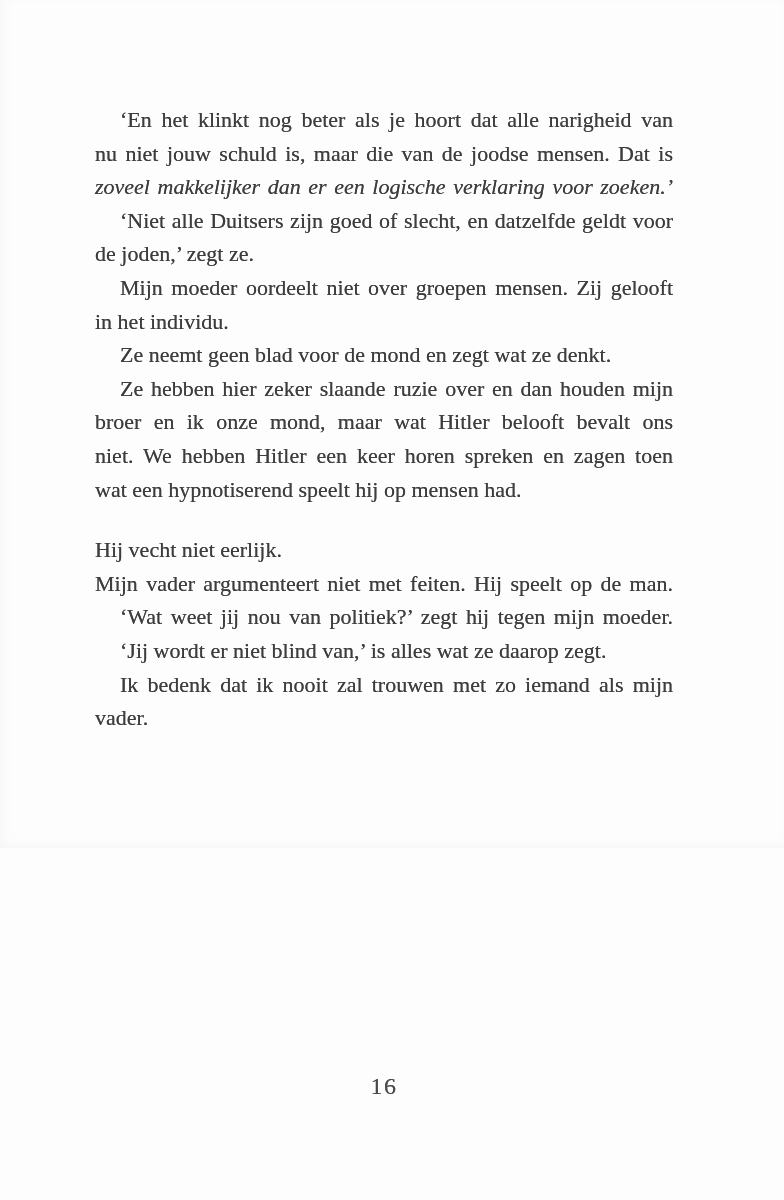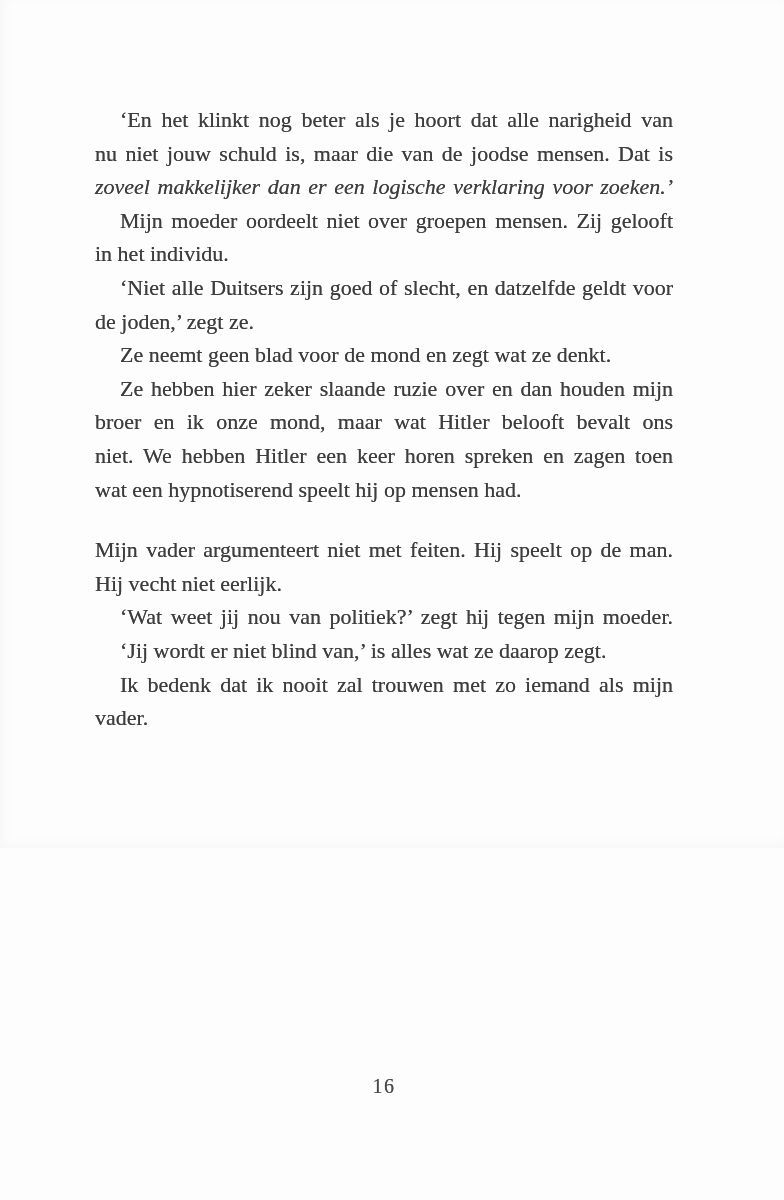--- a/index.html
+++ b/index.html
@@ -43,57 +43,57 @@
   .line.last { text-align-last: left; }
   .line.justify-last { text-align-last: justify; font-style: italic; }
   .line.indent { text-indent: 25px; }
   .page-number {
     position: absolute;
     left: 95px;
     top: 1070px;
     width: 578px;
     text-align: center;
     color: var(--pagenum-ink);
-    font-size: 20px;
+    font-size: 24px;
     line-height: 33px;
     letter-spacing: 1.5px;
     font-variant-numeric: oldstyle-nums;
     text-shadow: 0 0 0.6px rgba(74,74,74,0.8);
   }
 </style>
 </head>
 <body>
 
 <div class="page">
   <div class="text-block" id="text-block">
       <div class="paragraph">
         <div class="line indent">‘En het klinkt nog beter als je hoort dat alle narigheid van</div>
         <div class="line">nu niet jouw schuld is, maar die van de joodse mensen. Dat is</div>
         <div class="line justify-last">zoveel makkelijker dan er een logische verklaring voor zoeken.’</div>
       </div>
       <div class="paragraph">
+        <div class="line indent">‘Niet alle Duitsers zijn goed of slecht, en datzelfde geldt voor</div>
+        <div class="line last">de joden,’ zegt ze.</div>
+      </div>
+      <div class="paragraph">
         <div class="line indent">Mijn moeder oordeelt niet over groepen mensen. Zij gelooft</div>
         <div class="line last">in het individu.</div>
-      </div>
-      <div class="paragraph">
-        <div class="line indent">‘Niet alle Duitsers zijn goed of slecht, en datzelfde geldt voor</div>
-        <div class="line last">de joden,’ zegt ze.</div>
       </div>
       <div class="paragraph">
         <div class="line last indent">Ze neemt geen blad voor de mond en zegt wat ze denkt.</div>
       </div>
       <div class="paragraph">
         <div class="line indent">Ze hebben hier zeker slaande ruzie over en dan houden mijn</div>
         <div class="line">broer en ik onze mond, maar wat Hitler belooft bevalt ons</div>
         <div class="line">niet. We hebben Hitler een keer horen spreken en zagen toen</div>
         <div class="line last">wat een hypnotiserend speelt hij op mensen had.</div>
       </div>
       <div class="paragraph section-start">
+        <div class="line last">Hij vecht niet eerlijk.</div>
         <div class="line">Mijn vader argumenteert niet met feiten. Hij speelt op de man.</div>
-        <div class="line last">Hij vecht niet eerlijk.</div>
       </div>
       <div class="paragraph">
         <div class="line indent">‘Wat weet jij nou van politiek?’ zegt hij tegen mijn moeder.</div>
       </div>
       <div class="paragraph">
         <div class="line last indent">‘Jij wordt er niet blind van,’ is alles wat ze daarop zegt.</div>
       </div>
       <div class="paragraph">
         <div class="line indent">Ik bedenk dat ik nooit zal trouwen met zo iemand als mijn</div>
         <div class="line last">vader.</div>

